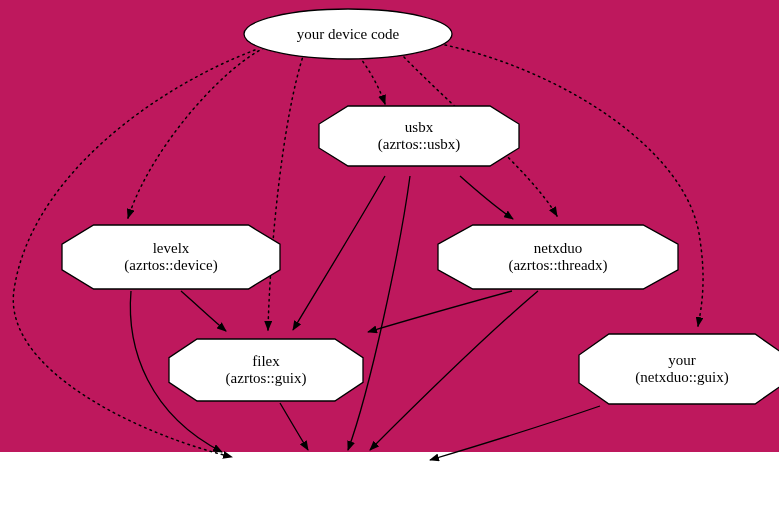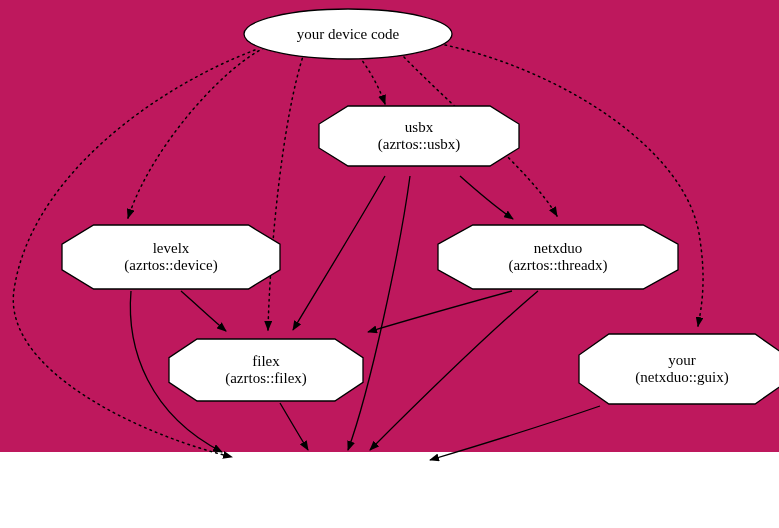--- a/index.html
+++ b/index.html
@@ -61,21 +61,21 @@
     <div class="node" style="left: 437px; top: 224px; width: 242px; height: 66px;">
       <svg width="242" height="66">
         <polygon points="34.8,0.0 205.2,0.0 240.0,19.2 240.0,44.8 205.2,64.0 34.8,64.0 0.0,44.8 0.0,19.2" transform="translate(1,1)" fill="#ffffff" stroke="#000000" stroke-width="1.3"></polygon>
       </svg>
       <div class="lbl"><span>netxduo</span><span class="l2">(azrtos::threadx)</span></div>
     </div>
     <div class="node" style="left: 168px; top: 338px; width: 196px; height: 64px; border-radius: 32px;">
       <svg width="196" height="64">
         <polygon points="28.1,0.0 165.9,0.0 194.0,18.6 194.0,43.4 165.9,62.0 28.1,62.0 0.0,43.4 0.0,18.6" transform="translate(1,1)" fill="#ffffff" stroke="#000000" stroke-width="1.3"></polygon>
       </svg>
-      <div class="lbl"><span>filex</span><span class="l2">(azrtos::filex)</span></div>
+      <div class="lbl"><span>filex</span><span class="l2">(azrtos::guix)</span></div>
     </div>
     <div class="node" style="left: 578px; top: 333px; width: 208px; height: 72px;">
       <svg width="208" height="72">
         <polygon points="29.9,0.0 176.1,0.0 206.0,21.0 206.0,49.0 176.1,70.0 29.9,70.0 0.0,49.0 0.0,21.0" transform="translate(1,1)" fill="#ffffff" stroke="#000000" stroke-width="1.3"></polygon>
       </svg>
       <div class="lbl"><span>your</span><span class="l2">(netxduo::guix)</span></div>
     </div>
   </div>
 
 </body></html>

